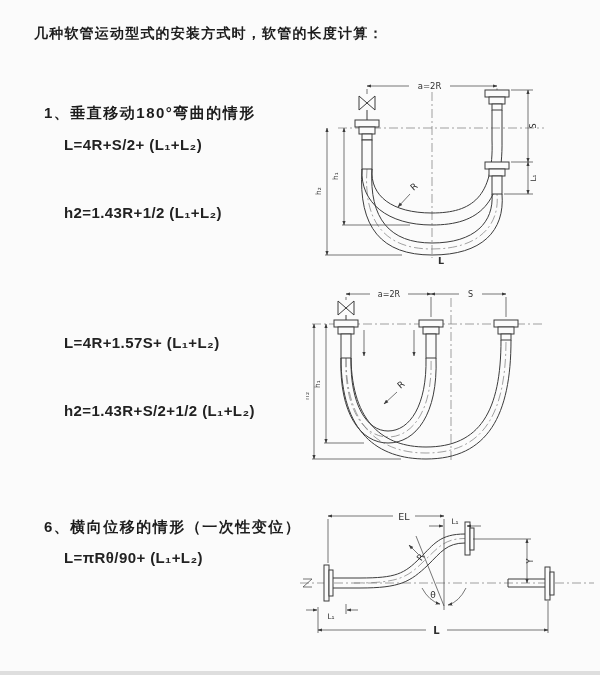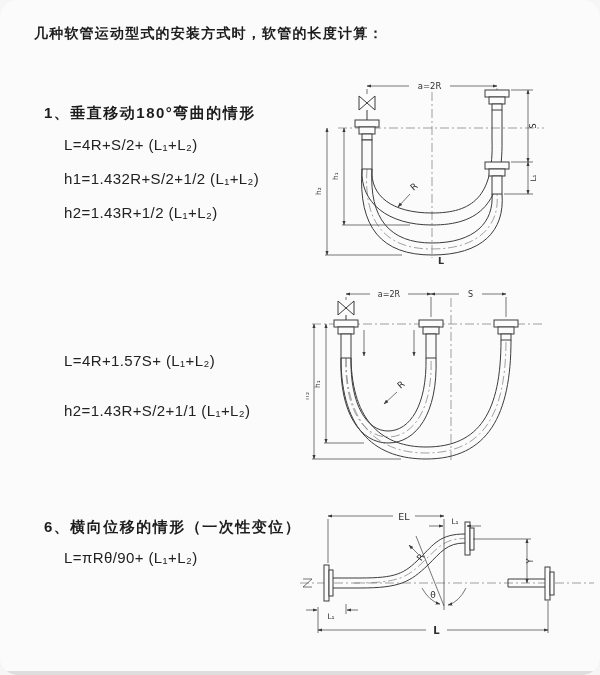--- a/index.html
+++ b/index.html
@@ -1,42 +1,41 @@
 <!DOCTYPE html>
 <html><head>
 <meta charset="utf-8">
 <style>
   html,body{margin:0;padding:0;}
   body{width:600px;height:675px;background:#f6f6f6;font-family:"Liberation Sans","DejaVu Sans",sans-serif;}
-  #page{position:relative;width:600px;height:675px;background:#fbfbfb;overflow:hidden;color:#1d1d1d;border-radius:18px;}
+  #page{position:relative;width:600px;height:675px;background:#fbfbfb;overflow:hidden;color:#1d1d1d;}
   .title{position:absolute;left:34px;top:25px;font-size:14px;font-weight:700;letter-spacing:1.2px;}
   .sec-heading{position:absolute;left:44px;font-size:15px;font-weight:700;letter-spacing:1.5px;}
-  .formula{position:absolute;left:64px;font-size:15px;font-weight:400;letter-spacing:.4px;color:#222;}
+  .formula{position:absolute;left:64px;font-size:15px;font-weight:700;letter-spacing:.4px;color:#222;}
   .diagram{position:absolute;}
   svg text{fill:#2e2e2e;font-family:"DejaVu Sans","Liberation Sans",sans-serif;}
   .ln{stroke:#3c3c3c;stroke-width:1;fill:none;}
   .dim{stroke:#3c3c3c;stroke-width:.7;fill:none;}
   .cl{stroke:#7a7a7a;stroke-width:.7;fill:none;stroke-dasharray:9 3 2 3;}
   .fit{stroke:#3c3c3c;stroke-width:1;fill:#fbfbfb;}
   .page-edge{position:absolute;left:0;top:671px;width:600px;height:4px;background:#dedede;}
 </style>
 </head>
 <body>
 
 <div id="page">
 
   <div class="title">几种软管运动型式的安装方式时，软管的长度计算：</div>
 
   <div class="sec-heading" style="top:104px">1、垂直移动180°弯曲的情形</div>
   <div class="formula" style="top:136px">L=4R+S/2+ (L₁+L₂)</div>
-  <div class="formula" style="top:170px">h1=1.432R+S/2+1/2 (L₁+L₂)</div>
   <div class="formula" style="top:204px">h2=1.43R+1/2 (L₁+L₂)</div>
 
-  <div class="formula" style="top:352px">L=4R+1.57S+ (L₁+L₂)</div>
-  <div class="formula" style="top:402px">h2=1.43R+S/2+1/1 (L₁+L₂)</div>
+  <div class="formula" style="top:334px">L=4R+1.57S+ (L₁+L₂)</div>
+  <div class="formula" style="top:402px">h2=1.43R+S/2+1/2 (L₁+L₂)</div>
 
   <div class="sec-heading" style="top:518px">6、横向位移的情形（一次性变位）</div>
   <div class="formula" style="top:549px">L=πRθ/90+ (L₁+L₂)</div>
 
   <svg class="diagram" style="left:312px;top:76px" width="272" height="192" viewBox="0 0 272 192">
     <defs>
       <marker id="m1" viewBox="0 0 10 10" refX="9" refY="5" markerWidth="7" markerHeight="7" orient="auto-start-reverse">
         <path d="M0,1.5 L10,5 L0,8.5 Z" fill="#3c3c3c"></path>
       </marker>
       <pattern id="p1" width="4" height="4" patternUnits="userSpaceOnUse">

